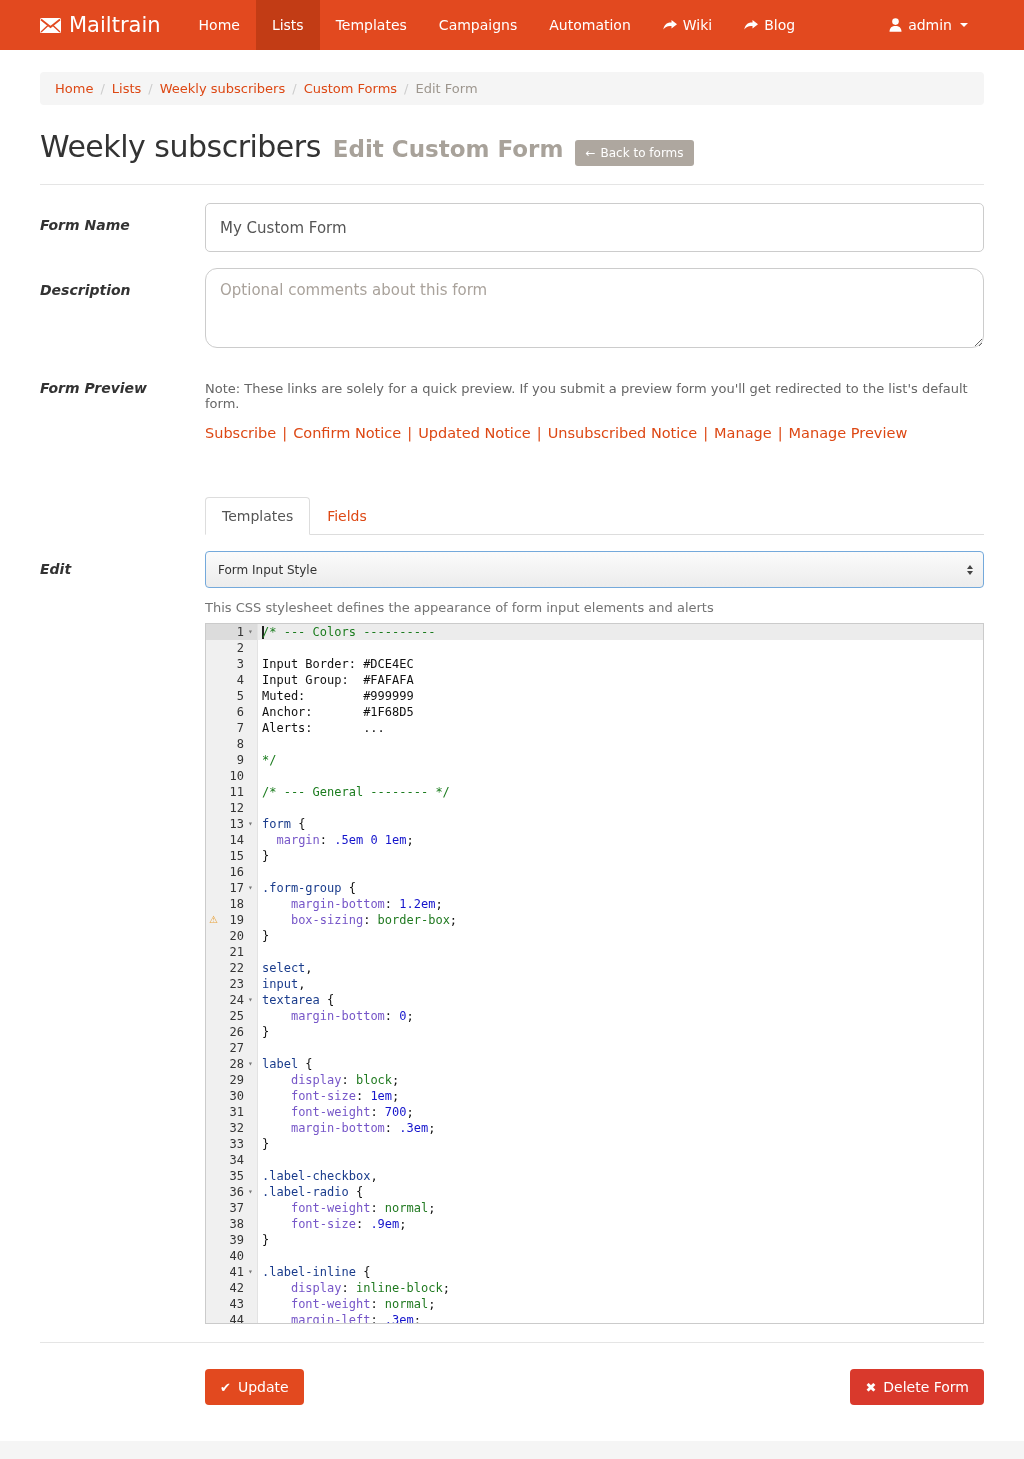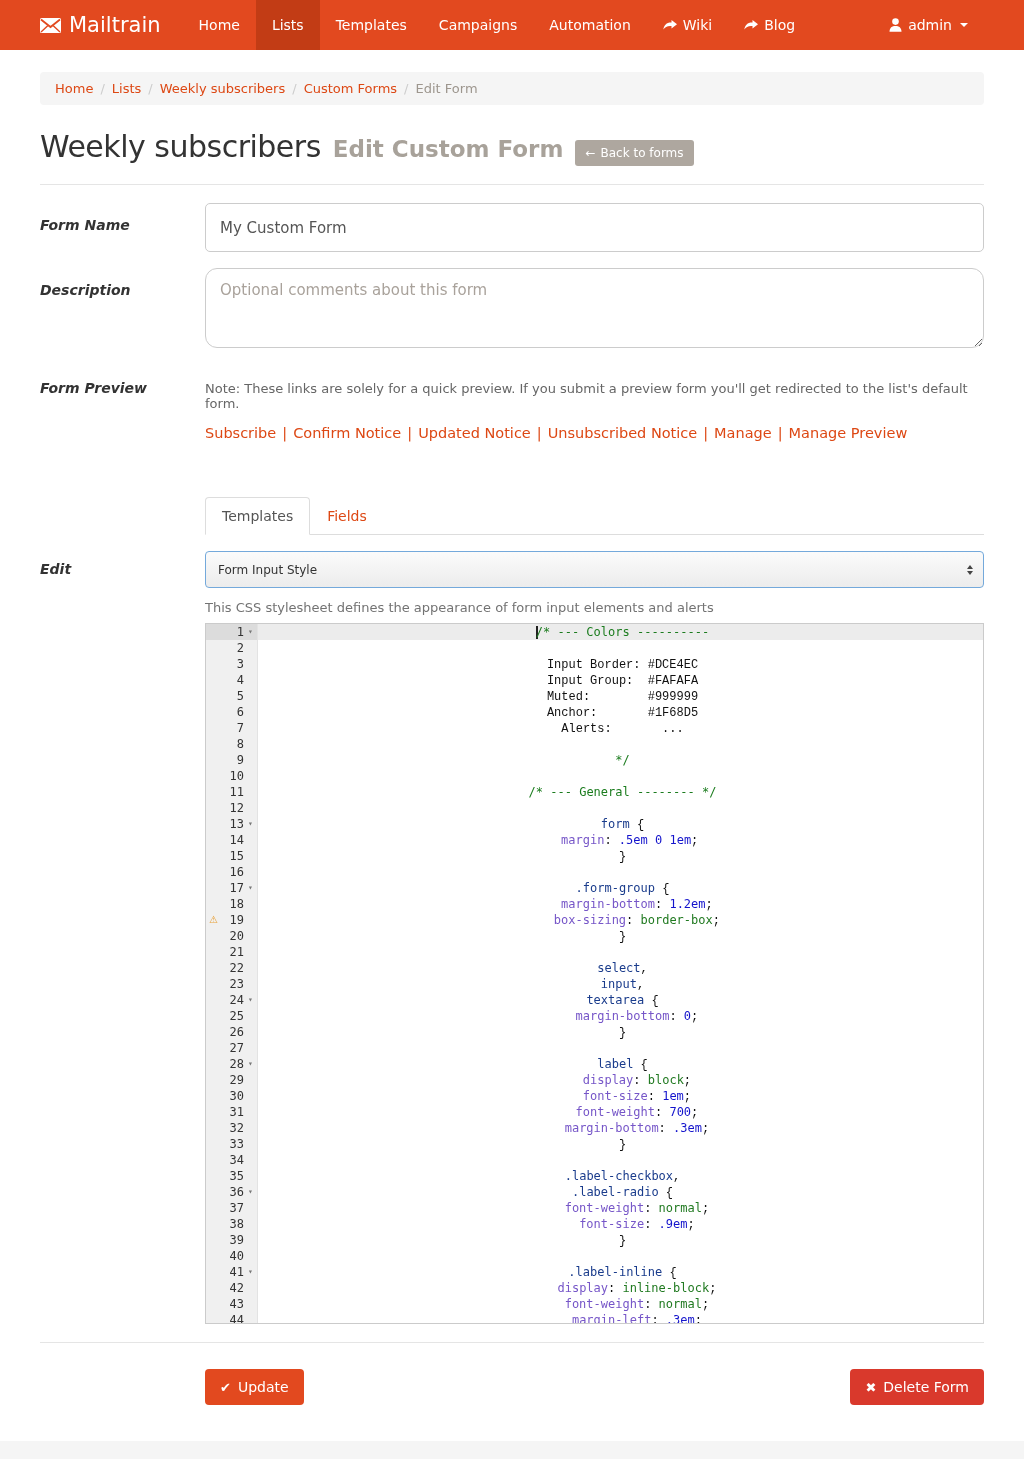--- a/index.html
+++ b/index.html
@@ -65,26 +65,26 @@
   .help-text{font-size:13px; color:#737373; margin-top:12px;}
 
   
   .editor{margin-top:8px; height:701px; border:1px solid #CBCBCB; display:flex; overflow:hidden; font-family:"DejaVu Sans Mono","Liberation Mono",monospace; font-size:12px; background:#fff;}
   .gutter{flex:0 0 52px; background:#F0F0F0; border-right:1px solid #E3E3E3;}
   .gline{height:16px; line-height:16px; display:flex; justify-content:flex-end; align-items:center; position:relative; color:#333;}
   .gline.active{background:#DCDCDC;}
   .gline .warn{position:absolute; left:3px; top:0; font-size:10px; color:#E8A33D; font-family:"DejaVu Sans",sans-serif;}
   .gline .lnum{text-align:right;}
   .gline .fold{width:13px; font-size:8px; color:#777; text-align:center;}
-  .code-lines{flex:1; overflow:hidden;text-align:center;}
+  .code-lines{flex:1; overflow:hidden;}
   .cline{height:16px; line-height:16px; white-space:pre; padding-left:4px;}
   .cline.active{background:#ECECEC;}
   .cursor{display:inline-block; width:2px; height:13px; background:#222; vertical-align:text-bottom; margin-right:-2px;}
   .tk-c{color:var(--code-comment);}
-  .tk-p{color:#111;font-family:Liberation Mono, monospace;}
+  .tk-p{color:#111;}
   .tk-s{color:var(--code-selector);}
   .tk-k{color:var(--code-property);}
   .tk-v{color:var(--code-value);}
   .tk-g{color:var(--code-keyword);}
 
   
   .actions{display:flex; justify-content:space-between; margin-top:26px; padding-left:165px;}
   .btn{border:none; border-radius:4px; color:#fff; font-size:14px; padding:10px 15px; cursor:pointer; display:inline-flex; align-items:center; gap:7px; font-family:inherit;}
   .btn-primary{background:var(--accent);}
   .btn-danger{background:var(--danger);}

